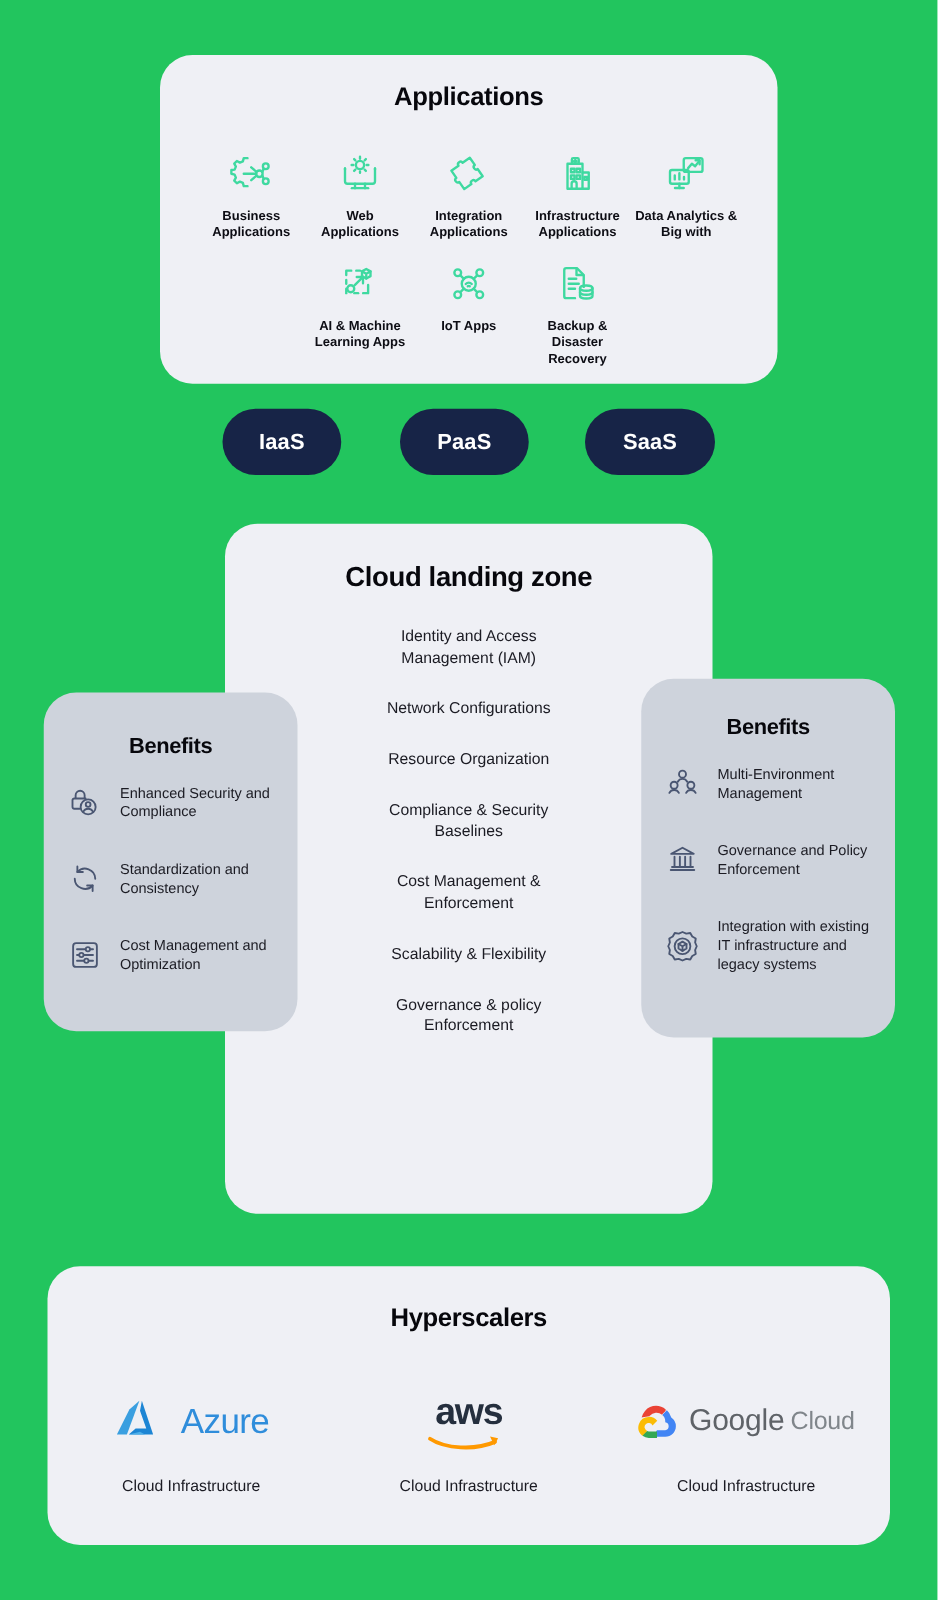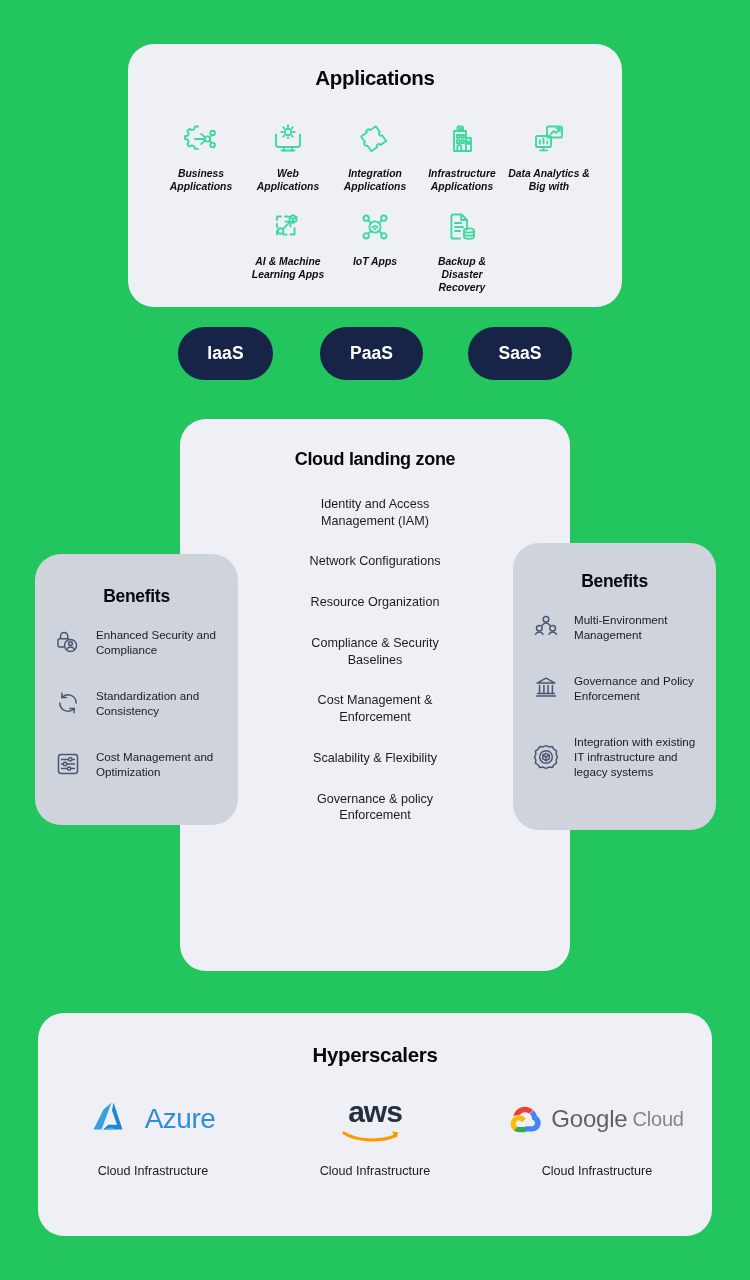--- a/index.html
+++ b/index.html
@@ -58,21 +58,20 @@
     align-items: center;
     justify-content: center;
     margin-bottom: 9px;
   }
   .app-label {
     font-size: 10.4px;
     font-weight: 700;
     line-height: 1.28;
     text-align: center;
     color: #0d0d14;
-    font-style: italic;
   }
 
   
   .pill {
     position: absolute;
     height: 53px;
     border-radius: 27px;
     background: #172447;
     color: #ffffff;
     display: flex;
@@ -85,21 +84,21 @@
   #pill-iaas { left: 178px; top: 327px; width: 95px; }
   #pill-paas { left: 320px; top: 327px; width: 103px; }
   #pill-saas { left: 468px; top: 327px; width: 104px; }
 
   
   #clz-panel {
     left: 180px; top: 419px; width: 390px; height: 552px;
     z-index: 1;
   }
   #clz-panel .panel-title {
-    font-size: 18px;
+    font-size: 22px;
     margin-top: 30px;
   }
   .clz-list {
     margin-top: 26px;
     display: flex;
     flex-direction: column;
   }
   .clz-item {
     font-size: 12.6px;
     line-height: 1.33;
@@ -146,21 +145,21 @@
 
   
   #hyperscalers-panel {
     left: 38px; top: 1013px; width: 674px; height: 223px;
   }
   #hyperscalers-panel .panel-title {
     font-size: 20.5px;
     margin-top: 30px;
   }
   .hyper-row {
-    margin-top: 24px;
+    margin-top: 42px;
     display: flex;
     justify-content: center;
   }
   .hyper-item {
     width: 222px;
     display: flex;
     flex-direction: column;
     align-items: center;
   }
   .hyper-logo {

